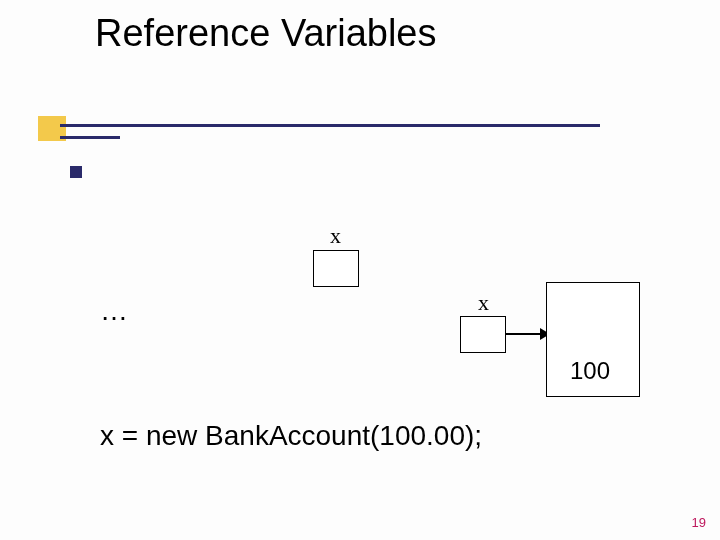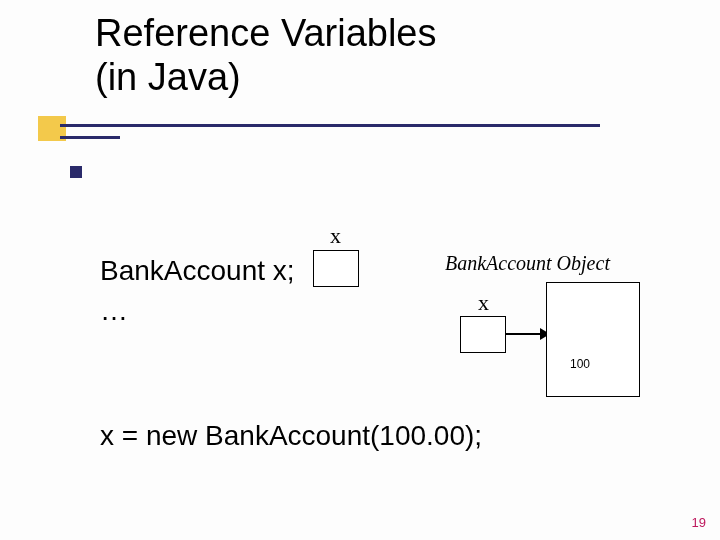--- a/index.html
+++ b/index.html
@@ -148,21 +148,21 @@
     width: 94px;
     height: 115px;
     border: 1.5px solid #000;
     background: #fff;
     box-sizing: border-box;
   }
   .obj-value {
     position: absolute;
     left: 570px;
     top: 357px;
-    font-size: 12px;
+    font-size: 24px;
   }
   
   .arrow-line {
     position: absolute;
     left: 506px;
     top: 333px;
     width: 40px;
     height: 2px;
     background: #000;
   }
@@ -184,40 +184,37 @@
     color: #be185d;
   }
 </style>
 </head>
 <body>
 
 <div class="slide">
 
   <div class="title-wrap">
     <div class="title-line">Reference Variables</div>
-    <div class="title-line">(in Java)</div>
   </div>
 
   <div class="bar-yellow"></div>
   <div class="bar-long"></div>
   <div class="bar-short"></div>
 
   <div class="body">
     <div class="bullet-row">
       <div class="bullet-square"></div>
     </div>
   </div>
 
   <div class="label-x1">x</div>
   <div class="box-x1"></div>
 
-  <div class="code1">BankAccount x;</div>
   <div class="code-dots">…</div>
 
-  <div class="label-obj">BankAccount Object</div>
 
   <div class="label-x2">x</div>
   <div class="box-x2"></div>
 
   <div class="arrow-line"></div>
   <div class="arrow-head"></div>
 
   <div class="box-obj"></div>
   <div class="obj-value">100</div>
 

